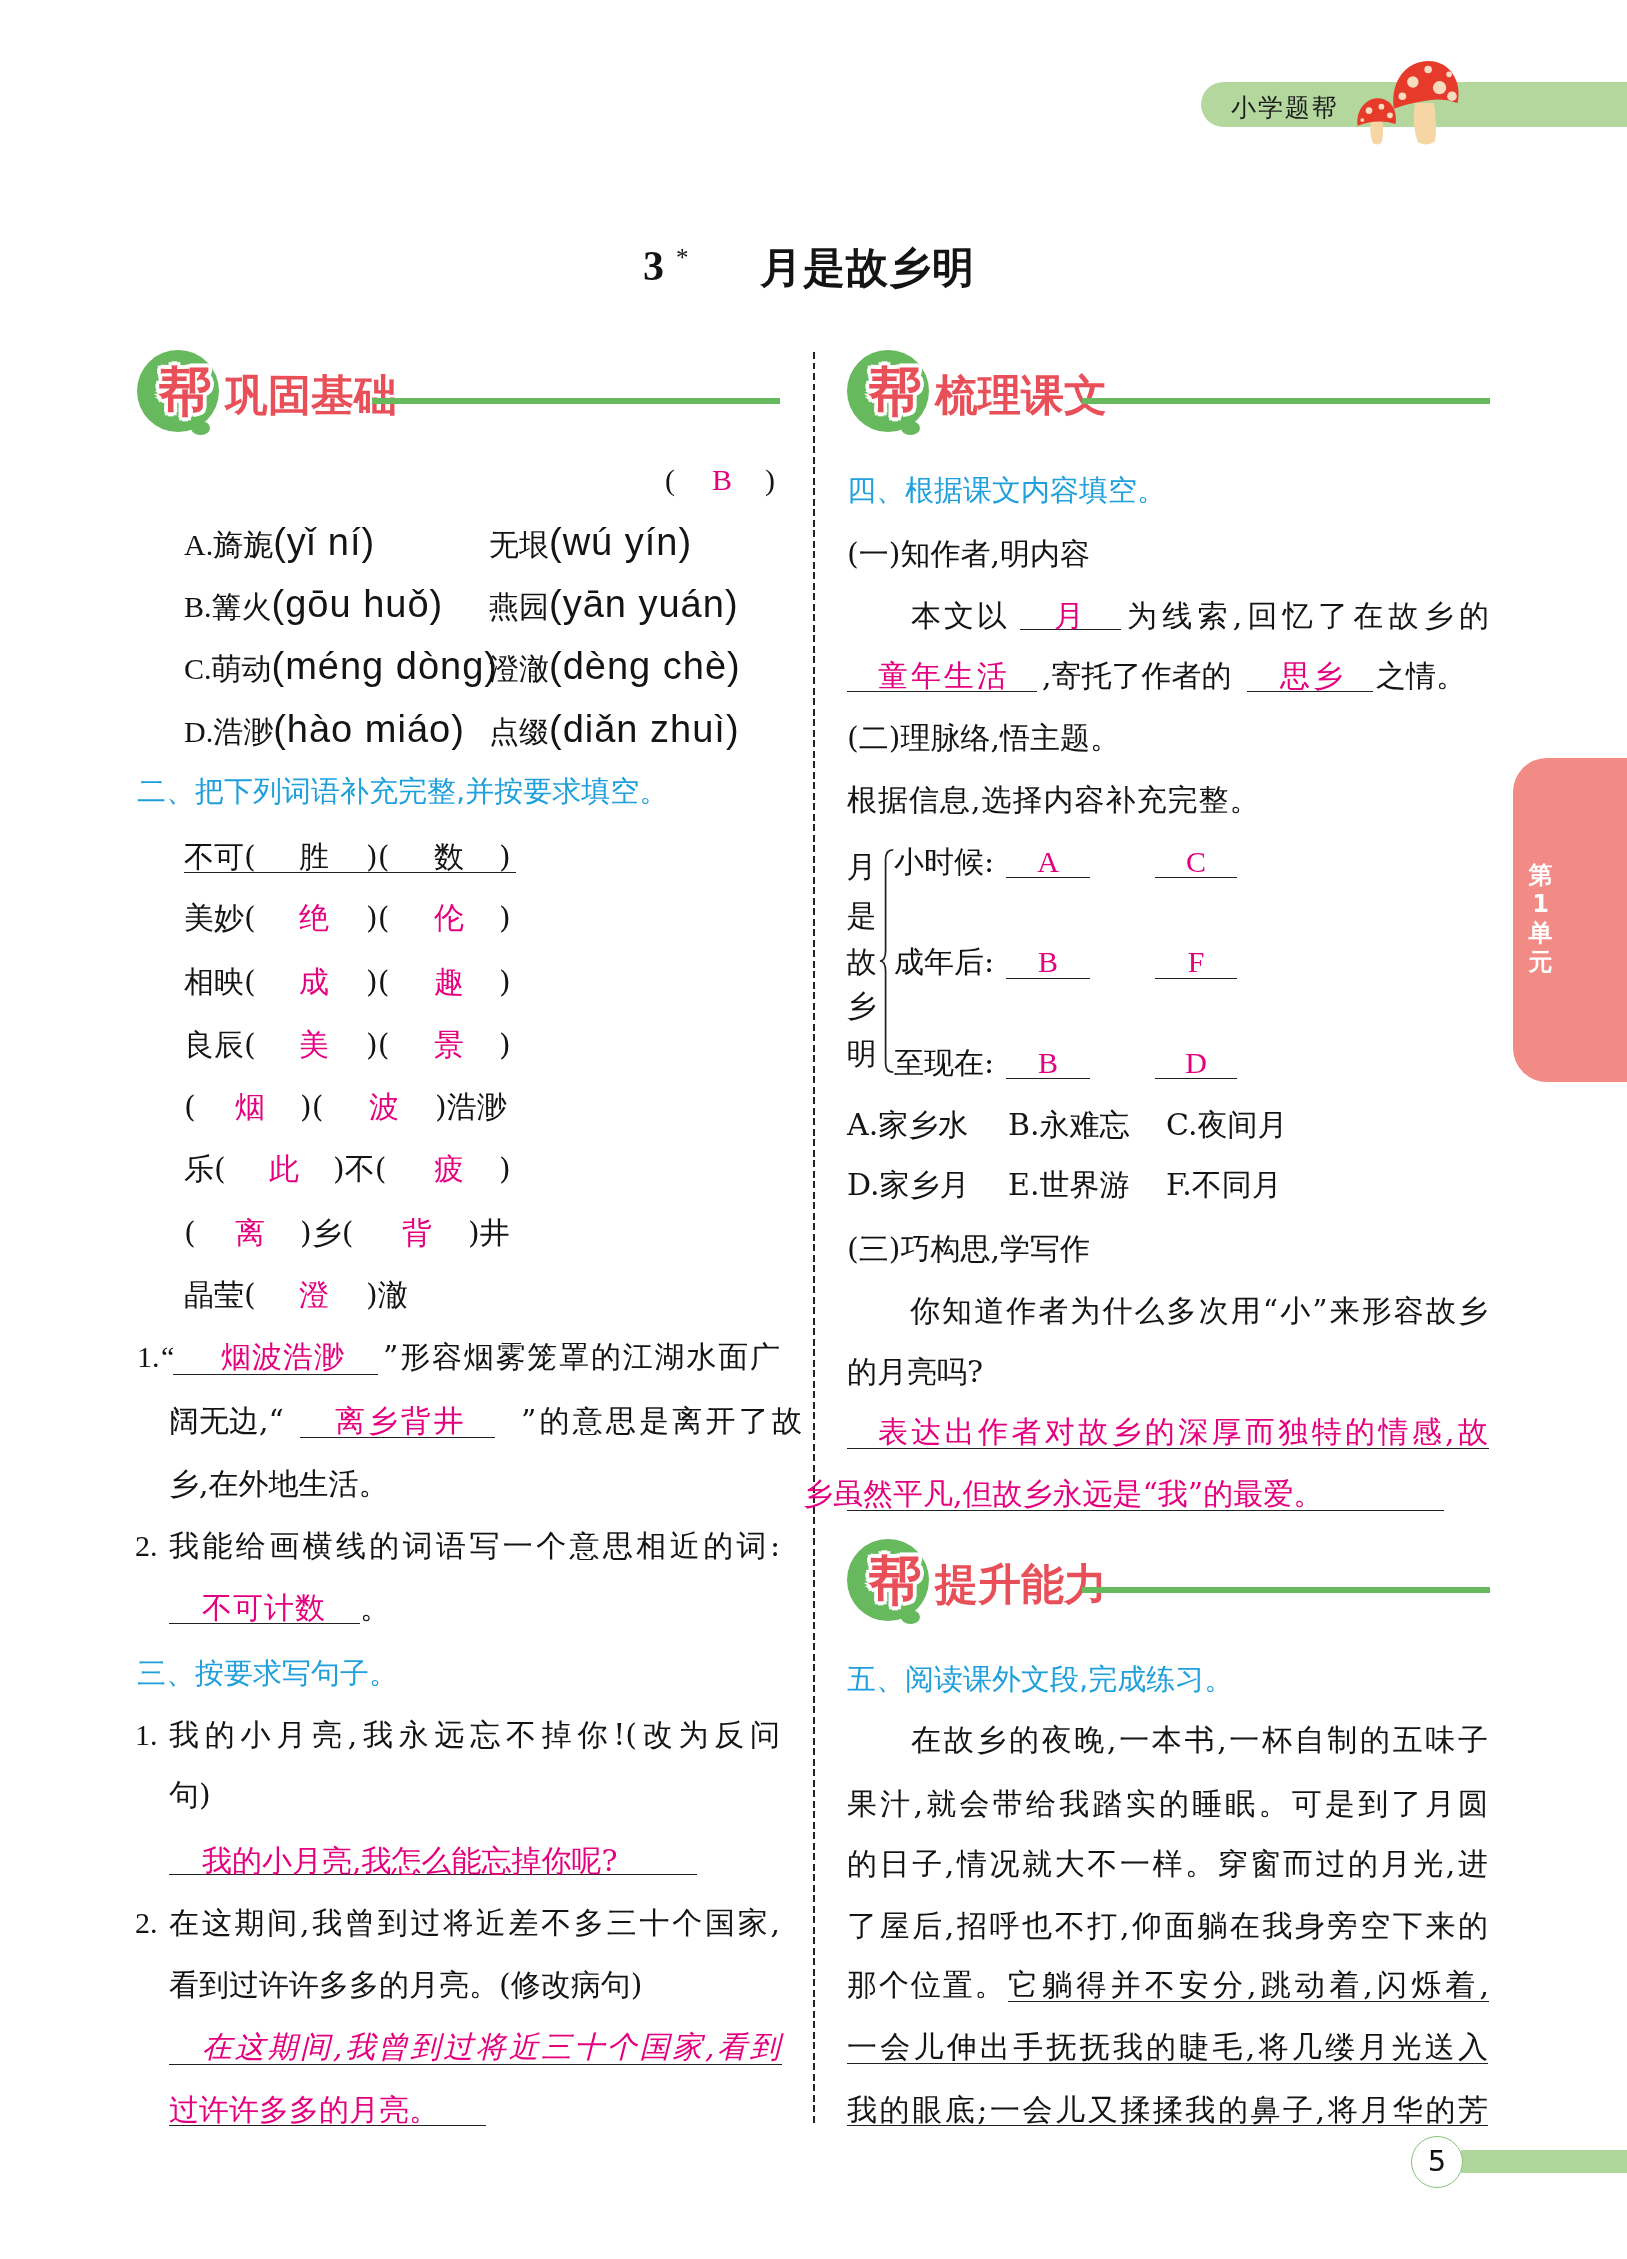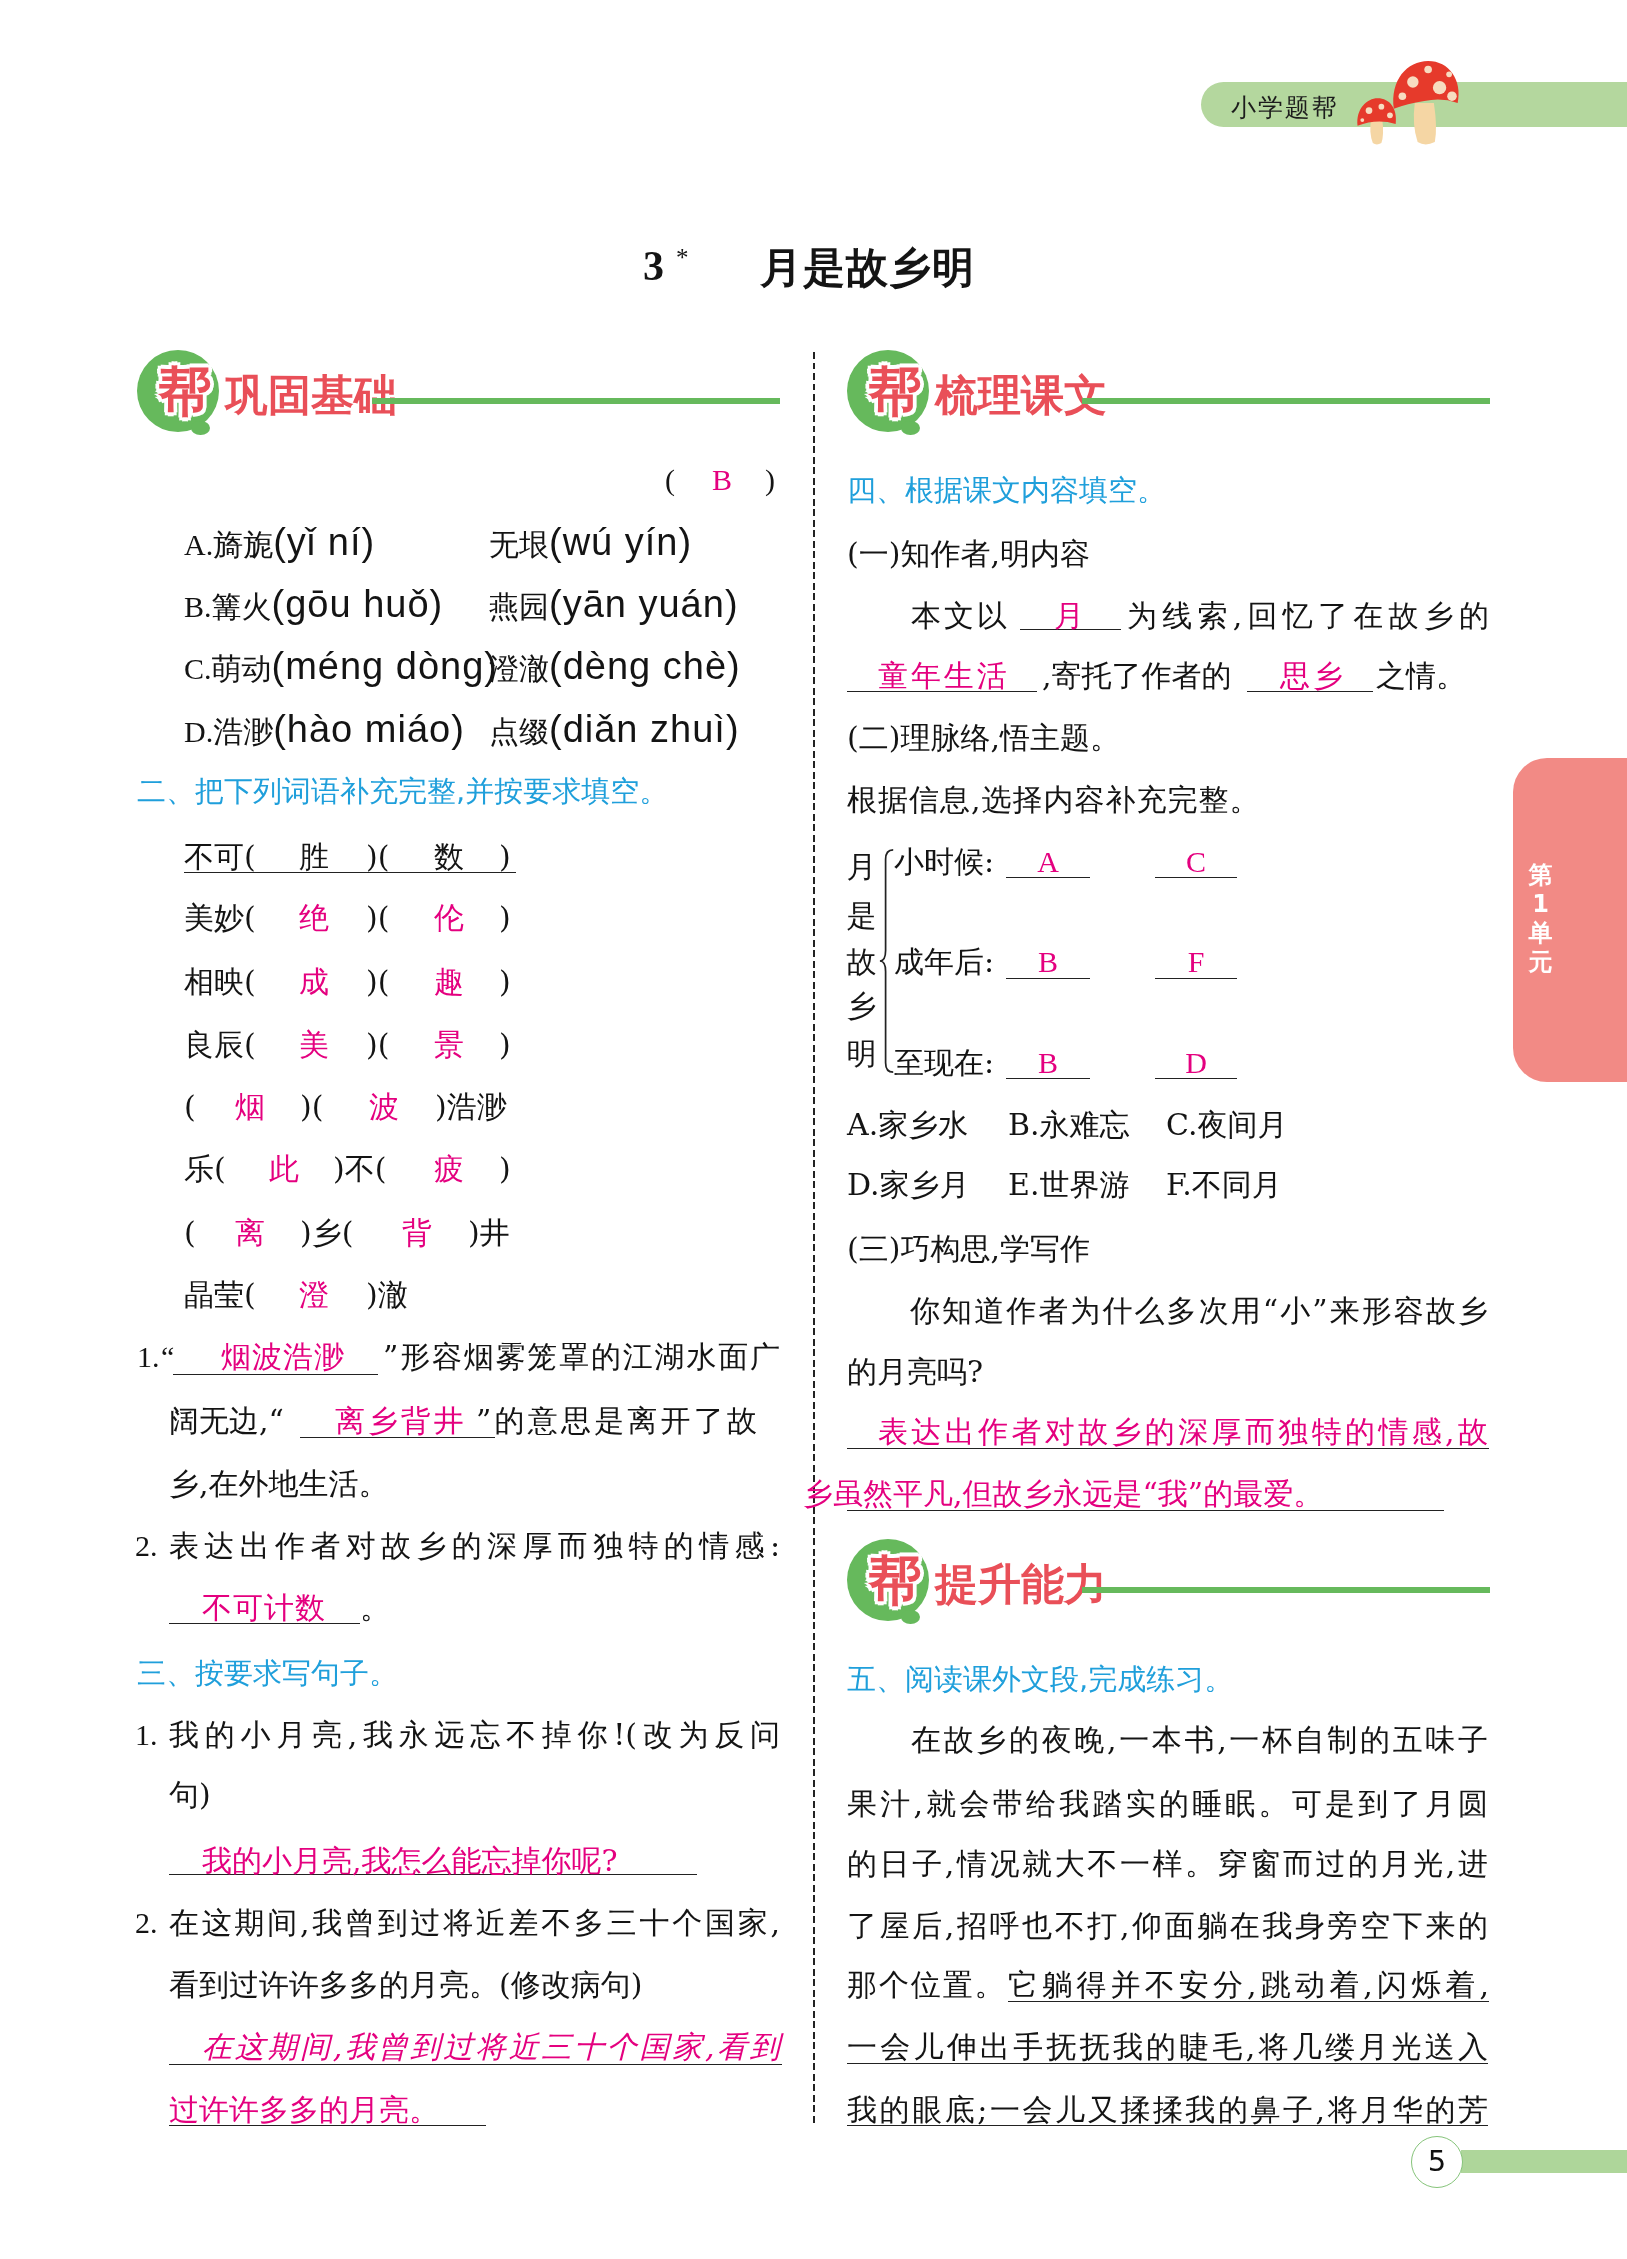--- a/index.html
+++ b/index.html
@@ -176,26 +176,26 @@
 
   <div class="ln lat" style="left:137px;top:1338px;">1.</div>
   <div class="ln lat" style="left:161px;top:1338px;">“</div>
   <div class="ul" style="left:173px;top:1374px;width:205px;"></div>
   <div class="ln ans sp1" style="left:221px;top:1338px;">烟波浩渺</div>
   <div class="ln j" style="left:383px;top:1338px;width:397px;">”形容烟雾笼罩的江湖水面广</div>
 
   <div class="ln" style="left:169px;top:1402px;">阔无边,“</div>
   <div class="ul" style="left:300px;top:1437px;width:195px;"></div>
   <div class="ln ans sp2" style="left:335px;top:1402px;">离乡背井</div>
-  <div class="ln j" style="left:476px;top:1402px;width:281px;">”的意思是离开了故</div>
+  <div class="ln j" style="left:521px;top:1402px;width:281px;">”的意思是离开了故</div>
 
   <div class="ln" style="left:169px;top:1465px;">乡,在外地生活。</div>
 
   <div class="ln lat" style="left:135px;top:1527px;">2.</div>
-  <div class="ln j" style="left:169px;top:1527px;width:611px;">表达出作者对故乡的深厚而独特的情感:</div>
+  <div class="ln j" style="left:169px;top:1527px;width:611px;">我能给画横线的词语写一个意思相近的词:</div>
   <div class="ul" style="left:169px;top:1623px;width:191px;"></div>
   <div class="ln ans sp1" style="left:202px;top:1589px;">不可计数</div>
   <div class="ln" style="left:360px;top:1589px;">。</div>
 
   <div class="ln qh" style="left:137px;top:1654px;">三、按要求写句子。</div>
 
   <div class="ln lat" style="left:135px;top:1716px;">1.</div>
   <div class="ln j" style="left:169px;top:1716px;width:611px;">我的小月亮,我永远忘不掉你!(改为反问</div>
   <div class="ln" style="left:169px;top:1776px;">句)</div>
   <div class="ul" style="left:169px;top:1874px;width:528px;"></div>

